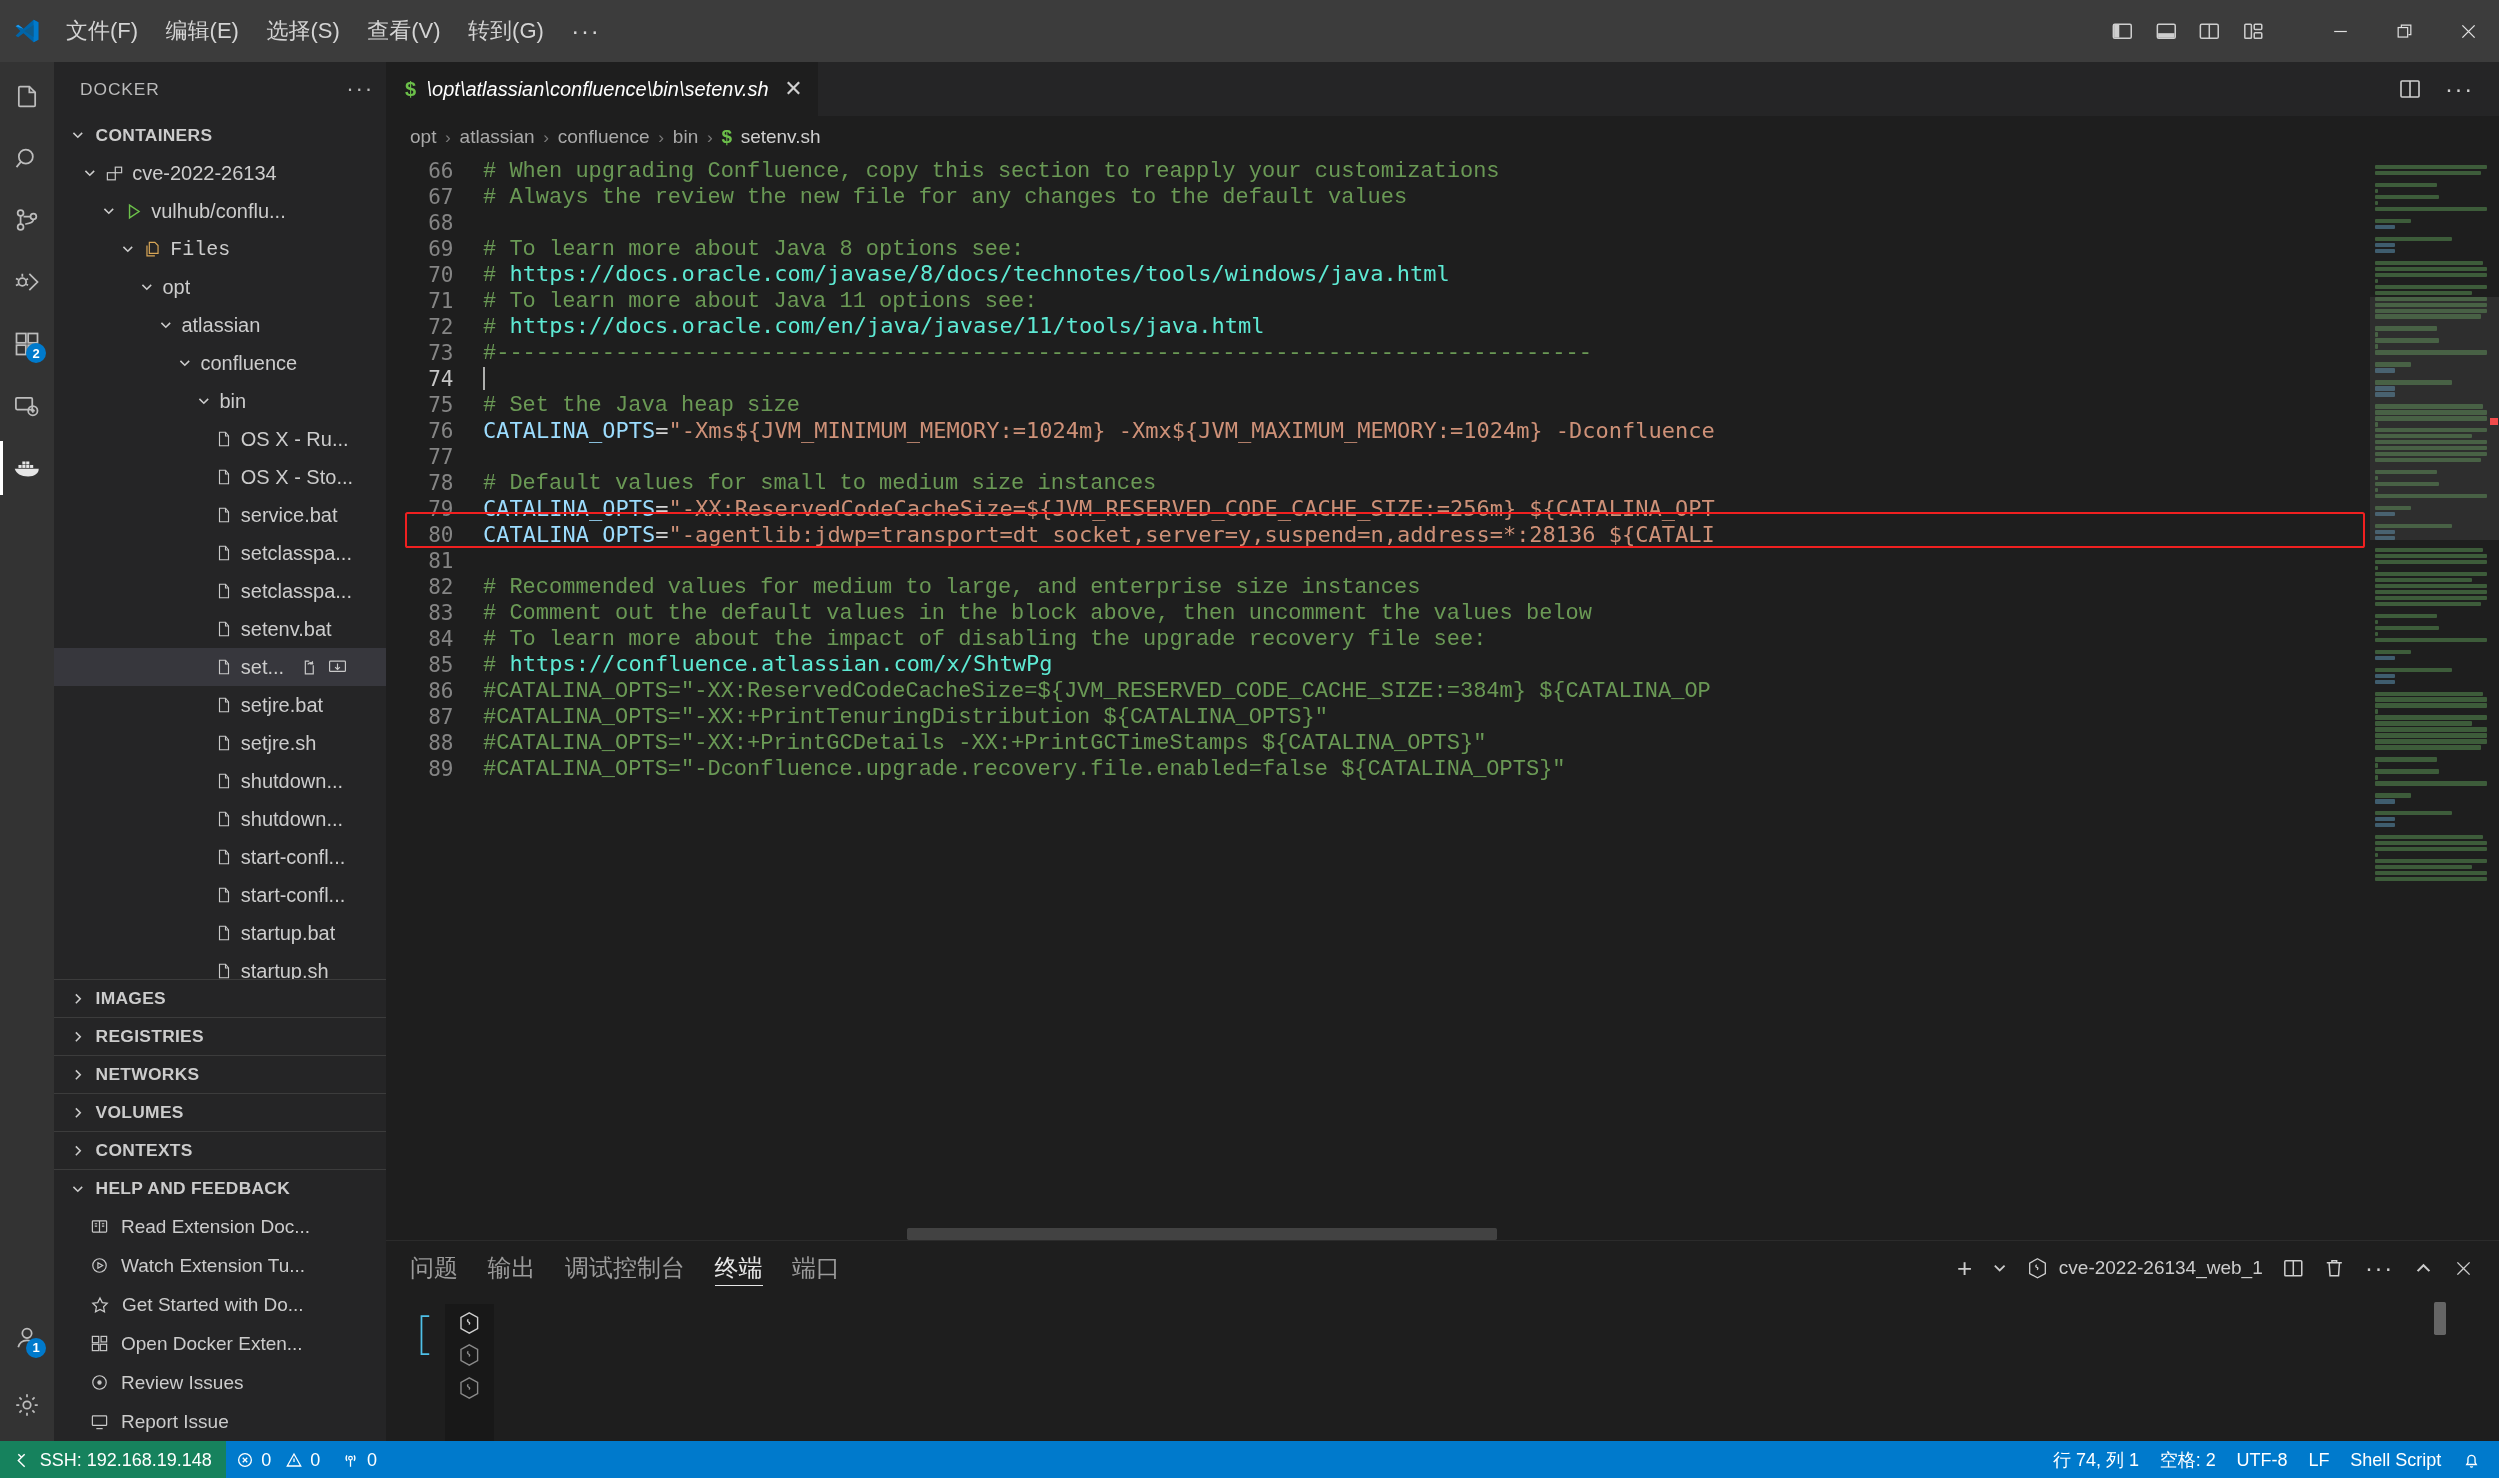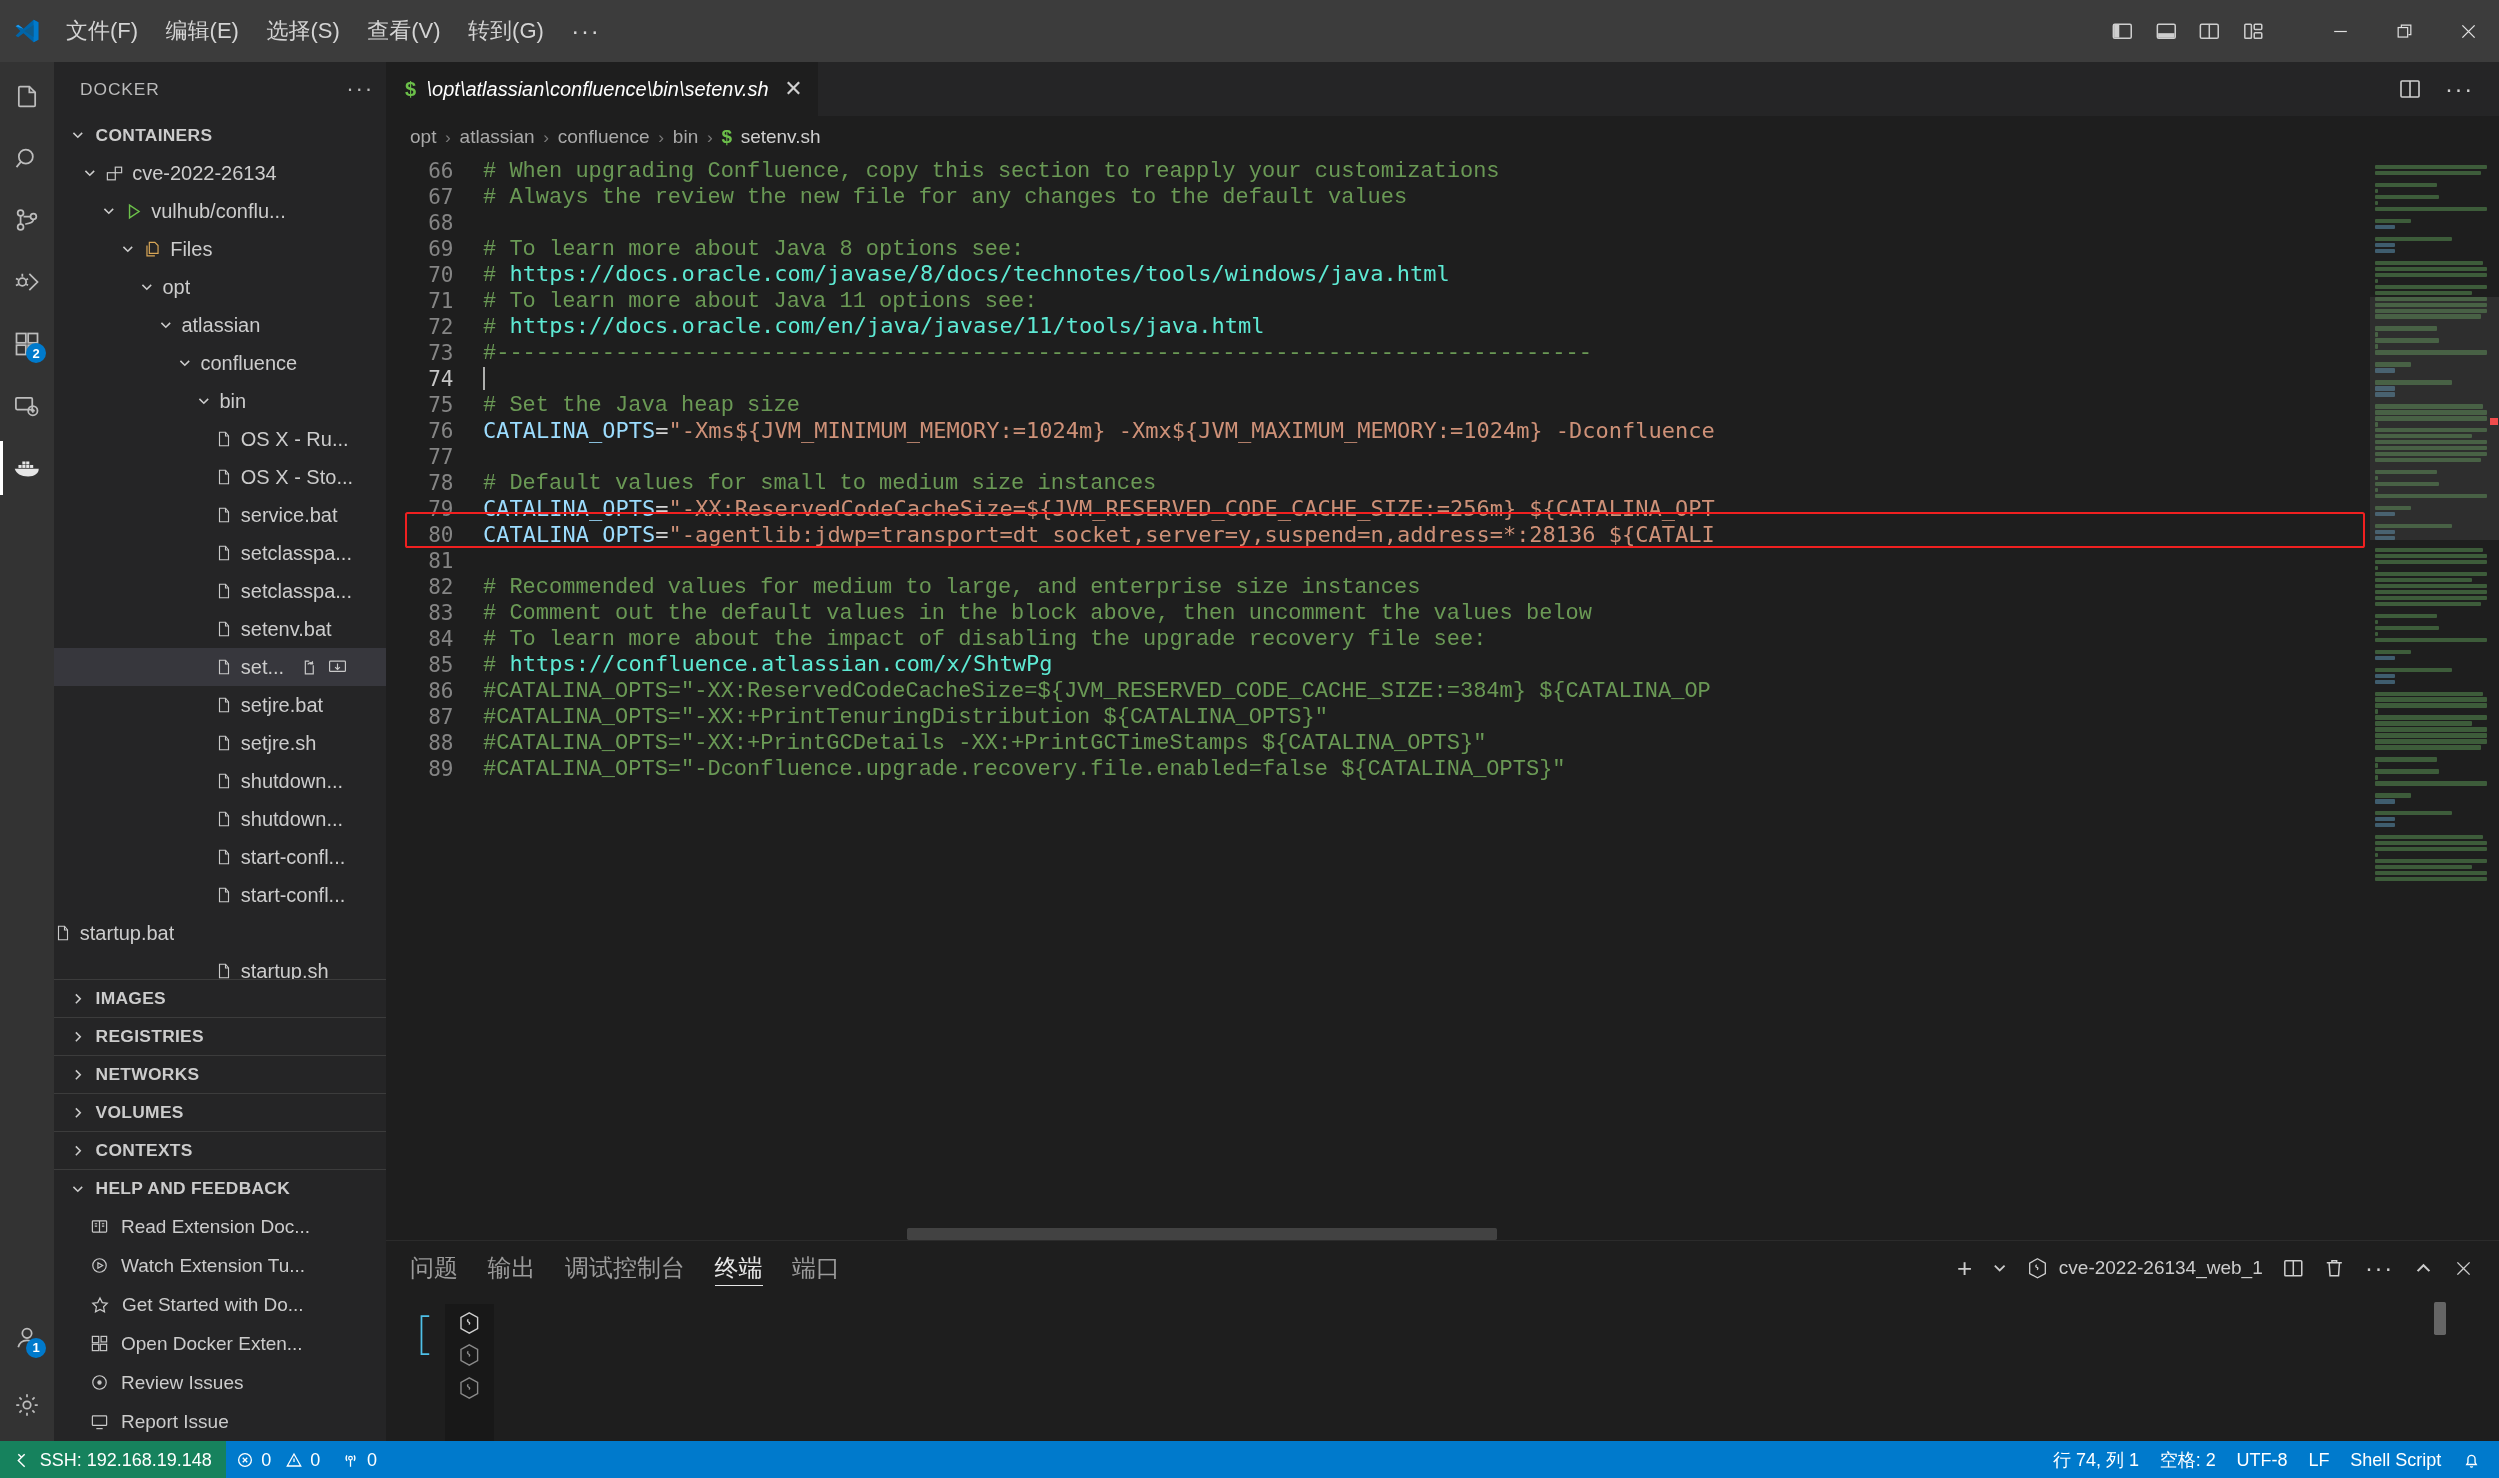--- a/index.html
+++ b/index.html
@@ -393,21 +393,21 @@
                 <path d="M3.5 6l4.5 4.5L12.5 6"></path>
               </svg>
             </span>
             <span style="display:flex;align-items:center">
               <svg width="19" height="19" viewBox="0 0 24 24" fill="none" stroke="#6cc04a" stroke-width="1.8">
                 <path d="M7 4l12 8-12 8z"></path>
               </svg>
             </span>
             <span class="lbl">vulhub/conflu...</span>
           </div>
-          <div class="tree-row" style="padding-left: 66px;">
+          <div class="tree-row" style="padding-left: 66px; font-family: Liberation Mono, monospace;">
             <span style="display:flex;align-items:center">
               <svg width="15.6" height="15.6" viewBox="0 0 16 16" fill="none" stroke="#ccc" stroke-width="1.6">
                 <path d="M3.5 6l4.5 4.5L12.5 6"></path>
               </svg>
             </span>
             <span style="display:flex;align-items:center">
               <svg width="19" height="19" viewBox="0 0 24 24" fill="none" stroke="#d8a657" stroke-width="1.5">
                 <path d="M8 3h7l4 4v10H8z"></path>
                 <path d="M5 7v13h10"></path>
               </svg>
@@ -570,21 +570,21 @@
           </div>
           <div class="tree-row" style="padding-left: 161px;">
             <span style="display:flex;align-items:center">
               <svg width="18" height="18" viewBox="0 0 24 24" fill="none" stroke="#c9c9c9" stroke-width="1.5">
                 <path d="M14 3H6v18h12V8z"></path>
                 <path d="M14 3v5h4"></path>
               </svg>
             </span>
             <span class="lbl">start-confl...</span>
           </div>
-          <div class="tree-row" style="">
+          <div class="tree-row" style="padding-left: 161px;">
             <span style="display:flex;align-items:center">
               <svg width="18" height="18" viewBox="0 0 24 24" fill="none" stroke="#c9c9c9" stroke-width="1.5">
                 <path d="M14 3H6v18h12V8z"></path>
                 <path d="M14 3v5h4"></path>
               </svg>
             </span>
             <span class="lbl">startup.bat</span>
           </div>
           <div class="tree-row" style="padding-left: 161px;">
             <span style="display:flex;align-items:center">

